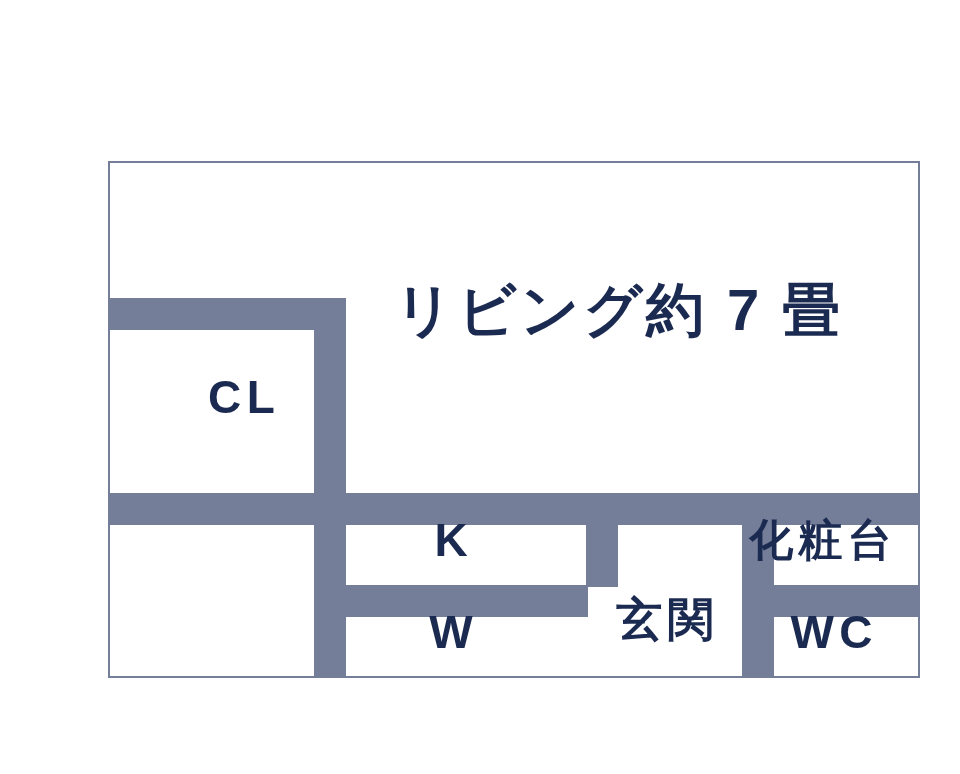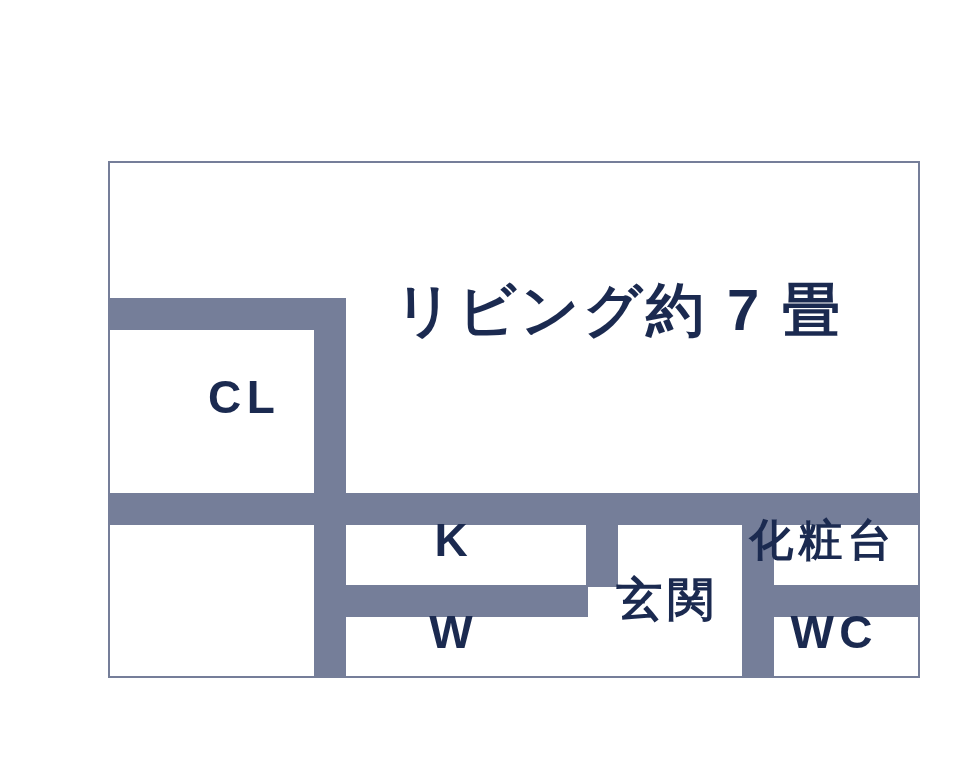--- a/index.html
+++ b/index.html
@@ -38,21 +38,21 @@
     letter-spacing: 0.12em;
     text-indent: 0.12em; 
     white-space: nowrap;
   }
   .room-living  { left: 283px; top: 129px; width: 605px; height: 300px;
                   font-size: 58px; letter-spacing: 0.06em; text-indent: 0.06em; }
   .room-closet  { left: 76px;  top: 267px; width: 207px; height: 195px; margin-left: 30px; }
   .room-bath    { left: 76px;  top: 462px; width: 207px; height: 184px; }
   .room-kitchen { left: 283px; top: 462px; width: 272px; height: 92px; }
   .room-washer  { left: 283px; top: 554px; width: 272px; height: 92px; }
-  .room-entry   { left: 555px; top: 522px; width: 156px; height: 92px; }
+  .room-entry   { left: 555px; top: 542px; width: 156px; height: 92px; }
   .room-vanity  { left: 711px; top: 462px; width: 155px; height: 92px; font-size: 44px; text-align: center; }
   .room-toilet  { left: 711px; top: 554px; width: 177px; height: 92px; text-align: right; }
 </style>
 </head>
 <body>
 
 <div class="canvas">
 
   <div class="outer-wall"></div>
   <div class="wall wall-cl-top"></div>

